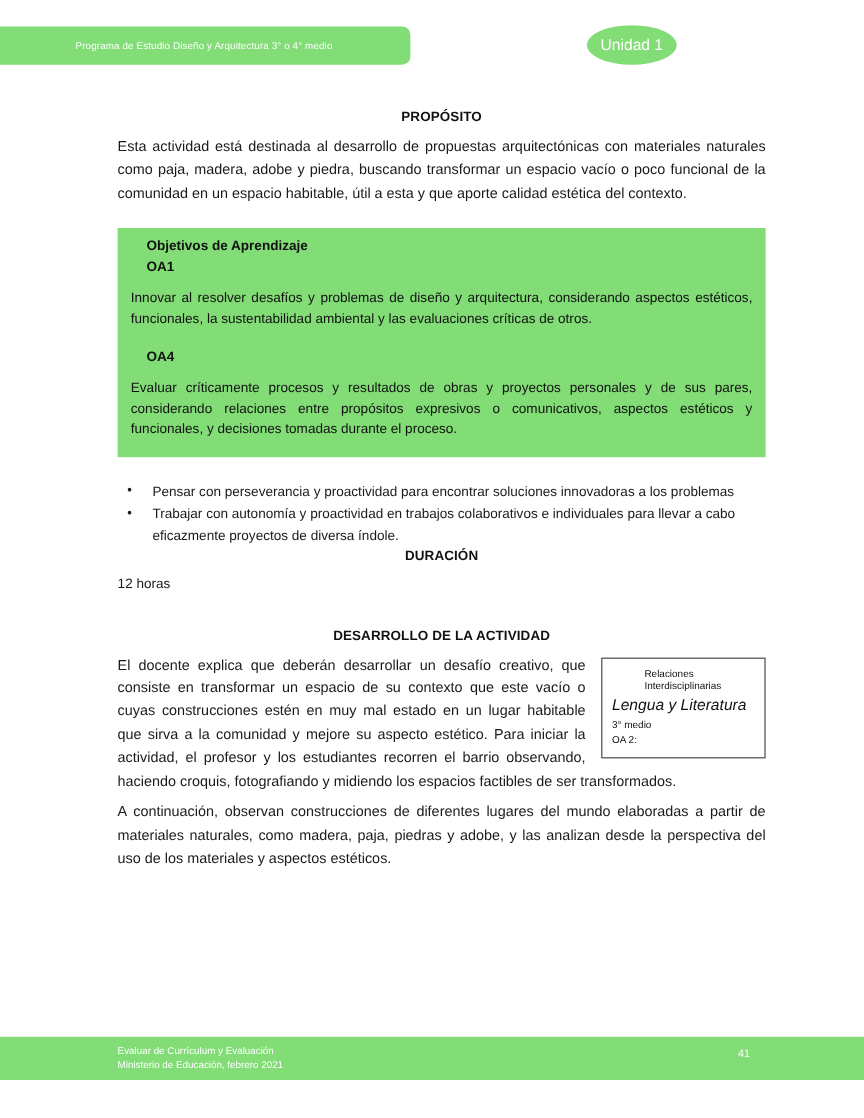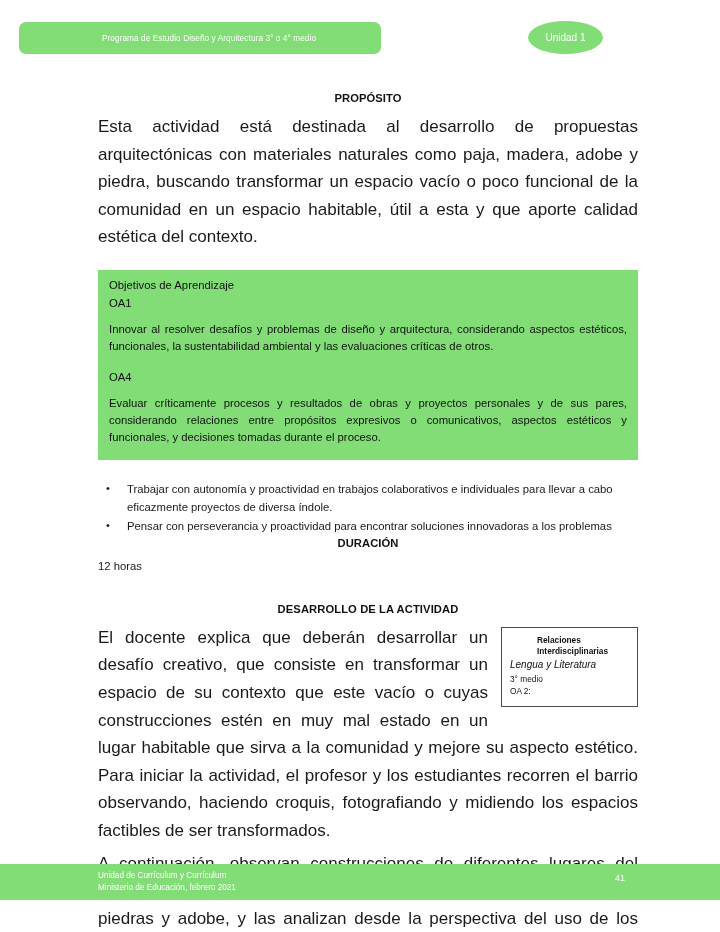--- a/index.html
+++ b/index.html
@@ -17,21 +17,20 @@
     overflow: hidden;
   }
 
   
   .header {
     position: absolute;
     top: 22px;
     left: 0;
     width: 599px;
     height: 34px;
-    margin-left: 39px;
   }
   .header-bar {
     position: absolute;
     left: -20px;
     top: 0;
     width: 362px;
     height: 32px;
     background: #82dd76;
     border-radius: 7px;
     display: flex;
@@ -52,21 +51,21 @@
     width: 75px;
     height: 33px;
     background: #82dd76;
     border-radius: 50%;
     display: flex;
     align-items: center;
     justify-content: center;
   }
   .unit-badge-label {
     color: #ffffff;
-    font-size: 10px;
+    font-size: 13px;
     white-space: nowrap;
     text-align: center;
   }
 
   
   .content {
     position: absolute;
     top: 92px;
     left: 98px;
     width: 540px;
@@ -81,44 +80,44 @@
   }
   .section-heading {
     font-size: 11.2px;
     font-weight: bold;
     color: #111111;
     margin: 0 0 9px 0;
     letter-spacing: 0.1px;
     text-align: center;
   }
   p.body-text {
-    font-size: 17px;
+    font-size: 12px;
     line-height: 1.62;
     text-align: justify;
     margin: 0 0 6px 0;
     color: #1a1a1a;
   }
 
   
   .oa-box {
     background: #82dd76;
     width: 540px;
     padding: 9px 11px 14px 11px;
     margin: 19px 0 0 0;
   }
   .oa-box-title {
     font-size: 11.3px;
-    font-weight: normal;
-    margin: 0 0 6px 0;
+    font-weight: bold;
+    margin: 0 0 6px 13px;
     color: #111111;
   }
   .oa-code {
     font-size: 11.3px;
-    font-weight: normal;
-    margin: 0 0 1px 0;
+    font-weight: bold;
+    margin: 0 0 1px 13px;
     color: #111111;
   }
   .oa-text {
     font-size: 11.3px;
     line-height: 1.52;
     text-align: justify;
     margin: 12px 0 16px 0;
     color: #111111;
   }
   .oa-item:last-child .oa-text { margin-bottom: 0; }
@@ -159,28 +158,28 @@
   .interbox {
     float: right;
     width: 137px;
     border: 1px solid #4c4c4c;
     padding: 7px 7px 9px 8px;
     margin: 3px 0 4px 13px;
     background: #ffffff;
   }
   .interbox-title {
     font-size: 8.3px;
-    font-weight: bold;
+    font-weight: normal;
     margin: 0 0 2px 0;
     line-height: 1.3;
     color: #111111;
     padding-left: 27px;
   }
   .interbox-subject {
-    font-size: 10px;
+    font-size: 13px;
     font-style: italic;
     margin: 0 0 1px 0;
     line-height: 1.35;
     color: #111111;
   }
   .interbox-level, .interbox-oa {
     font-size: 8.3px;
     margin: 0;
     line-height: 1.45;
     color: #111111;
@@ -245,22 +244,22 @@
       <div class="oa-code">OA4</div>
     </div>
 
     <div class="oa-item">
       <div class="oa-text">Evaluar críticamente procesos y resultados de obras y proyectos personales y de sus pares, considerando relaciones entre propósitos expresivos o comunicativos, aspectos estéticos y funcionales, y decisiones tomadas durante el proceso.</div>
     </div>
   </div>
 
   <div class="actitudes-block">
     <ul class="bullets">
+      <li>Pensar con perseverancia y proactividad para encontrar soluciones innovadoras a los problemas</li>
       <li>Trabajar con autonomía y proactividad en trabajos colaborativos e individuales para llevar a cabo eficazmente proyectos de diversa índole.</li>
-      <li>Pensar con perseverancia y proactividad para encontrar soluciones innovadoras a los problemas</li>
     </ul>
   </div>
 
   <div class="duracion-block">
     <div class="section-heading">DURACIÓN</div>
     <p class="duracion-value">12 horas</p>
   </div>
 
   <div class="desarrollo-block clearfix">
     <div class="section-heading">DESARROLLO DE LA ACTIVIDAD</div>
@@ -273,17 +272,17 @@
     </div>
 
     <p class="body-text">El docente explica que deberán desarrollar un desafío creativo, que consiste en transformar un espacio de su contexto que este vacío o cuyas construcciones estén en muy mal estado en un lugar habitable que sirva a la comunidad y mejore su aspecto estético. Para iniciar la actividad, el profesor y los estudiantes recorren el barrio observando, haciendo croquis, fotografiando y midiendo los espacios factibles de ser transformados.</p>
     <p class="body-text">A continuación, observan construcciones de diferentes lugares del mundo elaboradas a partir de materiales naturales, como madera, paja, piedras y adobe, y las analizan desde la perspectiva del uso de los materiales y aspectos estéticos.</p>
   </div>
 
 </div>
 
 <div class="footer">
   <div class="footer-left">
-    <div>Unidad de Currículum y Currículum</div>
+    <div>Evaluar de Currículum y Evaluación</div>
     <div>Ministerio de Educación, febrero 2021</div>
   </div>
   <div class="footer-page">41</div>
 </div>
 
 </body></html>

